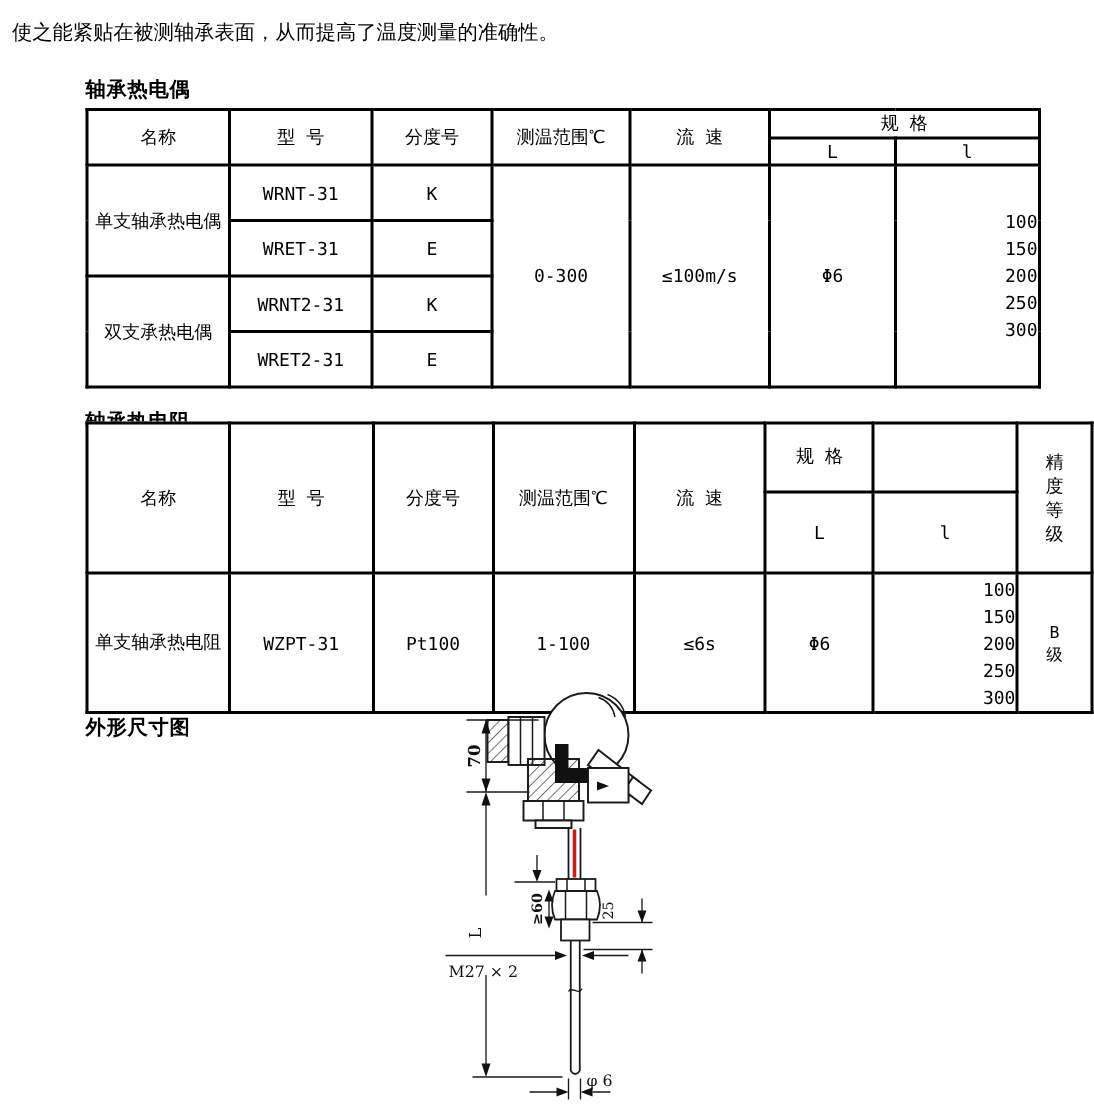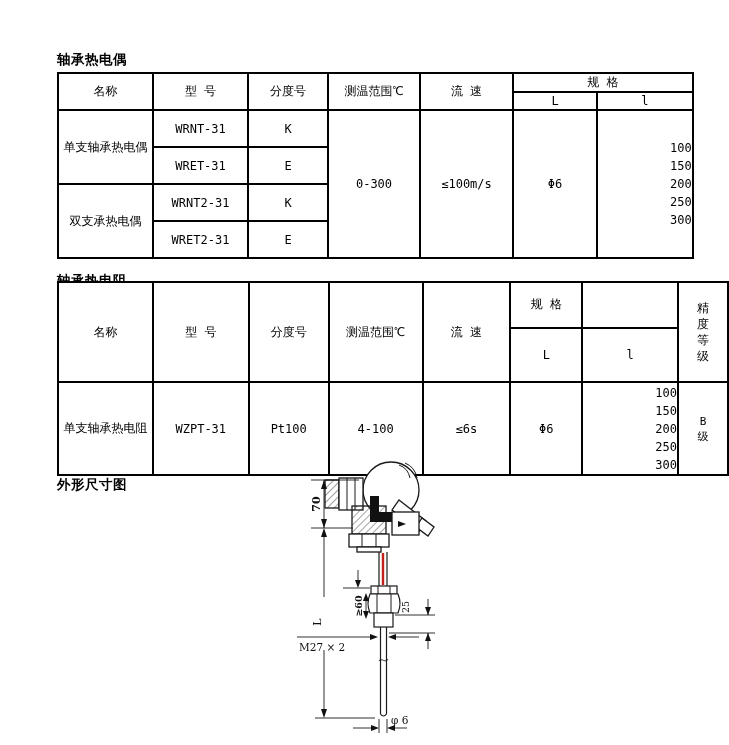--- a/index.html
+++ b/index.html
@@ -25,20 +25,21 @@
   .vert{padding:17px;text-align:center;}
   .vtext{width:14px;margin:0 auto;word-break:break-all;line-height:16px;font-size:12px;}
   .vtext2{width:14px;margin:0 auto;word-break:break-all;line-height:15px;font-size:11px;}
   #diagram{position:absolute;left:278px;top:454px;width:175px;height:290px;}
   svg text{font-family:"DejaVu Serif","Liberation Serif",serif;fill:#111;}
 </style>
 </head>
 <body>
 
 <div class="intro">
+  <div class="l2">使之能紧贴在被测轴承表面，从而提高了温度测量的准确性。</div>
 </div>
 
 <div id="h1" class="sec-heading">轴承热电偶</div>
 
 <table id="t1">
   <colgroup>
     <col style="width:95px">
       <col style="width:95px">
       <col style="width:80px">
     <col style="width:92px">
@@ -119,21 +120,21 @@
     </td>
   </tr>
   <tr style="height:37px">
     <td>L</td>
     <td>l</td>
   </tr>
   <tr style="height:93px">
     <td>单支轴承热电阻</td>
     <td>WZPT-31</td>
     <td>Pt100</td>
-    <td>4-100</td>
+    <td>1-100</td>
     <td>≤6s</td>
     <td>Φ6</td>
     <td class="lvals">
       <div class="lstack">
         <div>100</div>
         <div>150</div>
         <div>200</div>
         <div>250</div>
         <div>300</div>
       </div>

